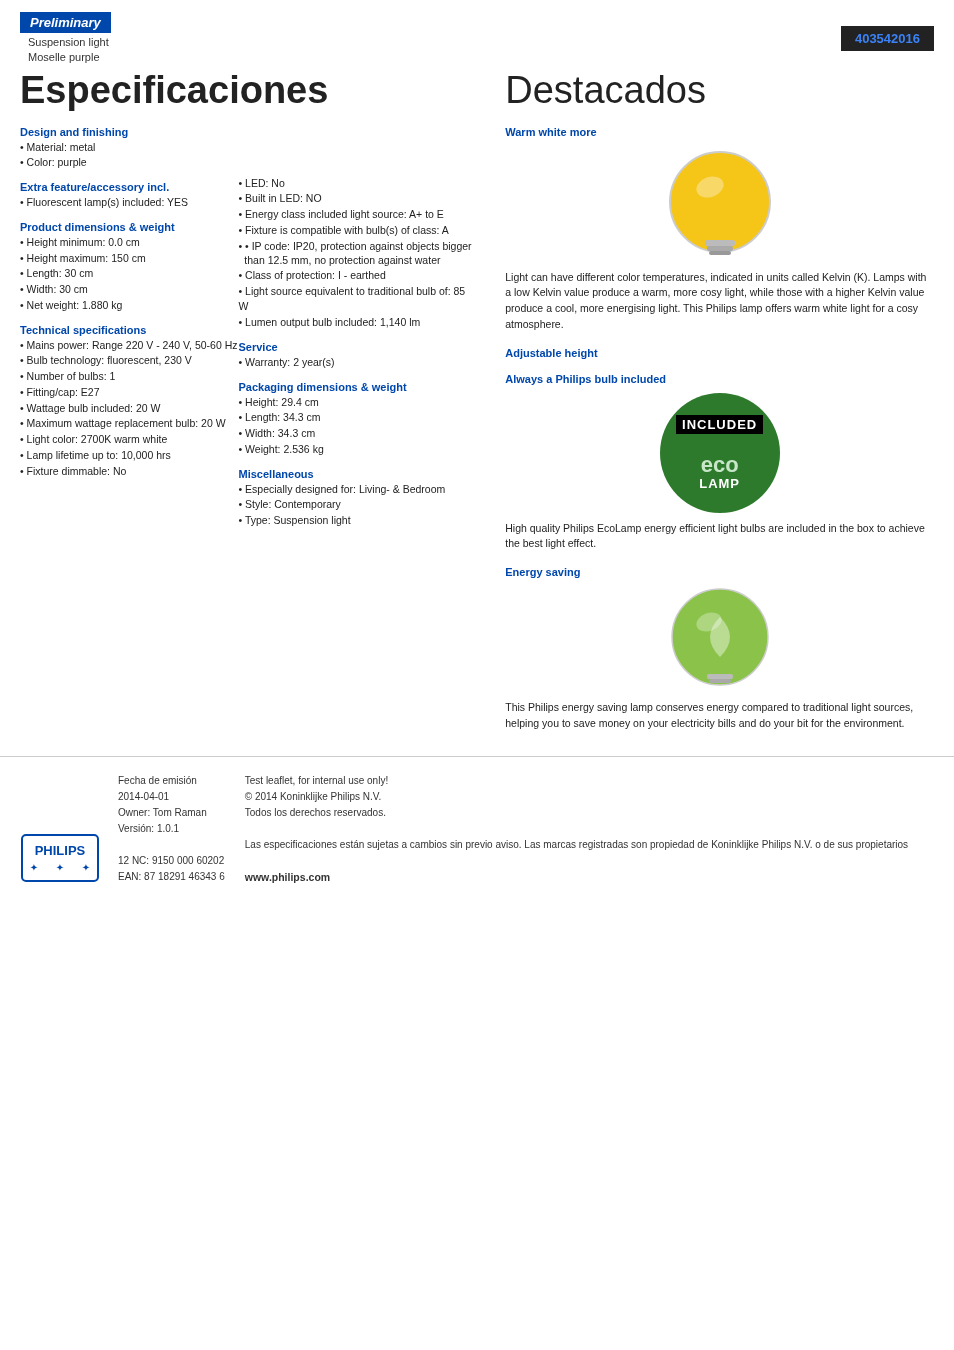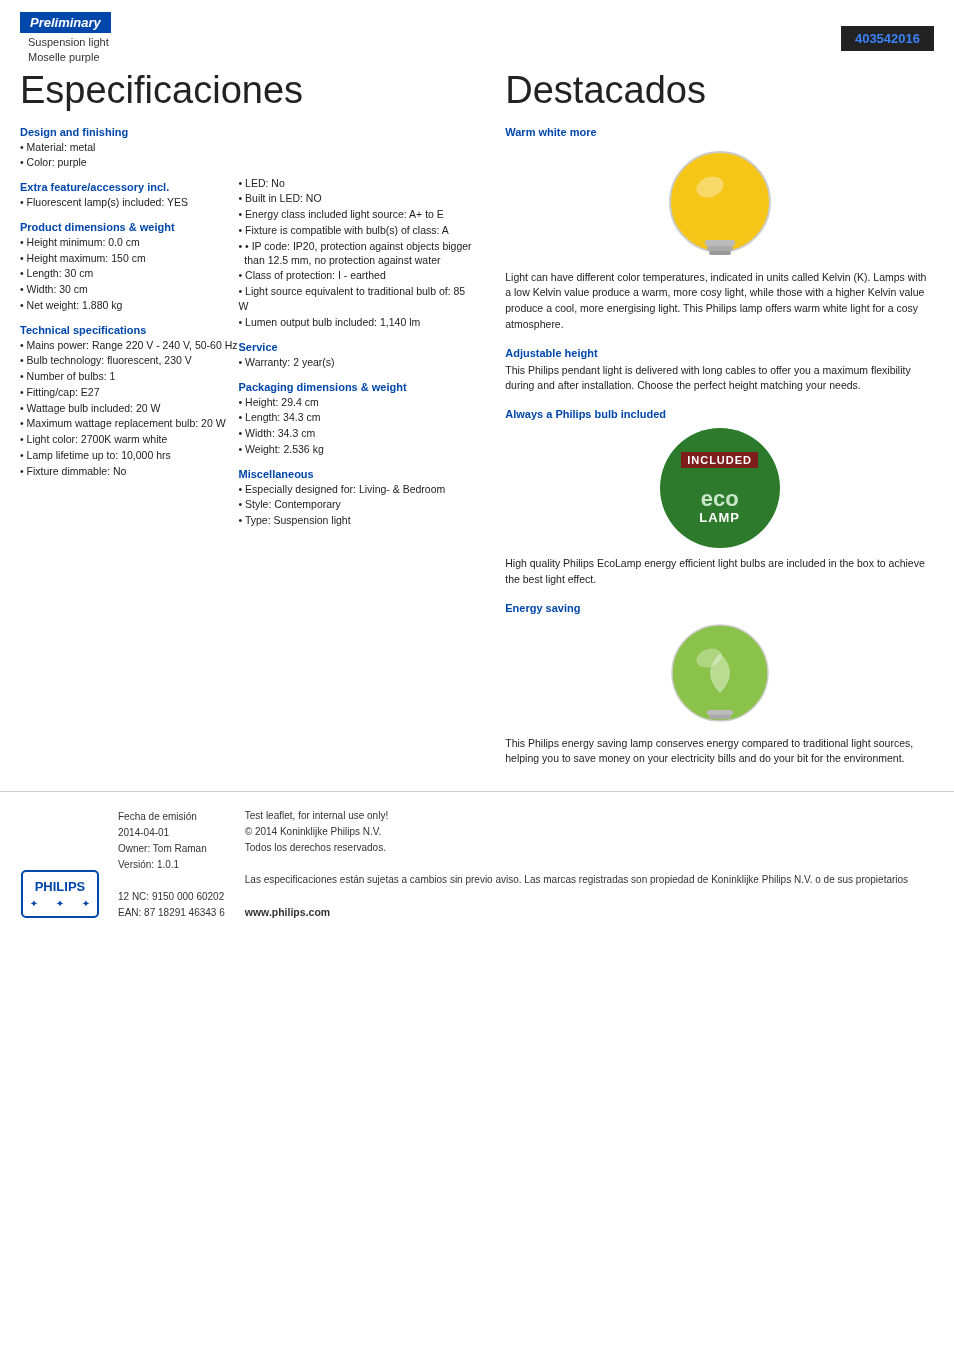--- a/index.html
+++ b/index.html
@@ -58,21 +58,21 @@
     }
 
     .right-col {
       flex: 0 0 48%;
       padding-left: 10px;
     }
 
     
     .page-title-left {
       font-size: 38px;
-      font-weight: 400;
+      font-weight: 700;
       color: #222;
       margin-bottom: 14px;
       line-height: 1.1;
     }
     .page-title-right {
       font-size: 38px;
       font-weight: 300;
       color: #222;
       margin-bottom: 14px;
       line-height: 1.1;
@@ -139,24 +139,24 @@
       border-radius: 50%;
       width: 120px;
       height: 120px;
       display: flex;
       flex-direction: column;
       align-items: center;
       justify-content: center;
       color: #fff;
     }
     .eco-included {
-      font-size: 11px;
+      font-size: 13px;
       font-weight: bold;
       letter-spacing: 1px;
-      background: #7f1d1d;
+      background: #000000;
       padding: 2px 6px;
       margin-bottom: 20px;
     }
     .eco-text {
       font-size: 22px;
       font-weight: bold;
       line-height: 1;
       color: #c8e6c8;
     }
     .eco-lamp-text {
@@ -312,21 +312,20 @@
           <rect x="45" y="98" width="30" height="6" rx="2" fill="#bbb"></rect>
           <rect x="47" y="104" width="26" height="5" rx="2" fill="#aaa"></rect>
           <rect x="49" y="109" width="22" height="4" rx="2" fill="#999"></rect>
         </svg>
       </div>
       <div class="feature-desc">Light can have different color temperatures, indicated in units called Kelvin (K). Lamps with a low Kelvin value produce a warm, more cosy light, while those with a higher Kelvin value produce a cool, more energising light. This Philips lamp offers warm white light for a cosy atmosphere.</div>
     </div>
 
     <div class="feature-section">
       <div class="feature-title">Adjustable height</div>
-      <div class="feature-desc">This Philips pendant light is delivered with long cables to offer you a maximum flexibility during and after installation. Choose the perfect height matching your needs.</div>
     </div>
 
     <div class="feature-section">
       <div class="feature-title">Always a Philips bulb included</div>
 
       <div class="eco-lamp-container">
         <div class="eco-lamp-badge">
           <div class="eco-included">INCLUDED</div>
           <div class="eco-text">eco</div>
           <div class="eco-lamp-text">LAMP</div>

